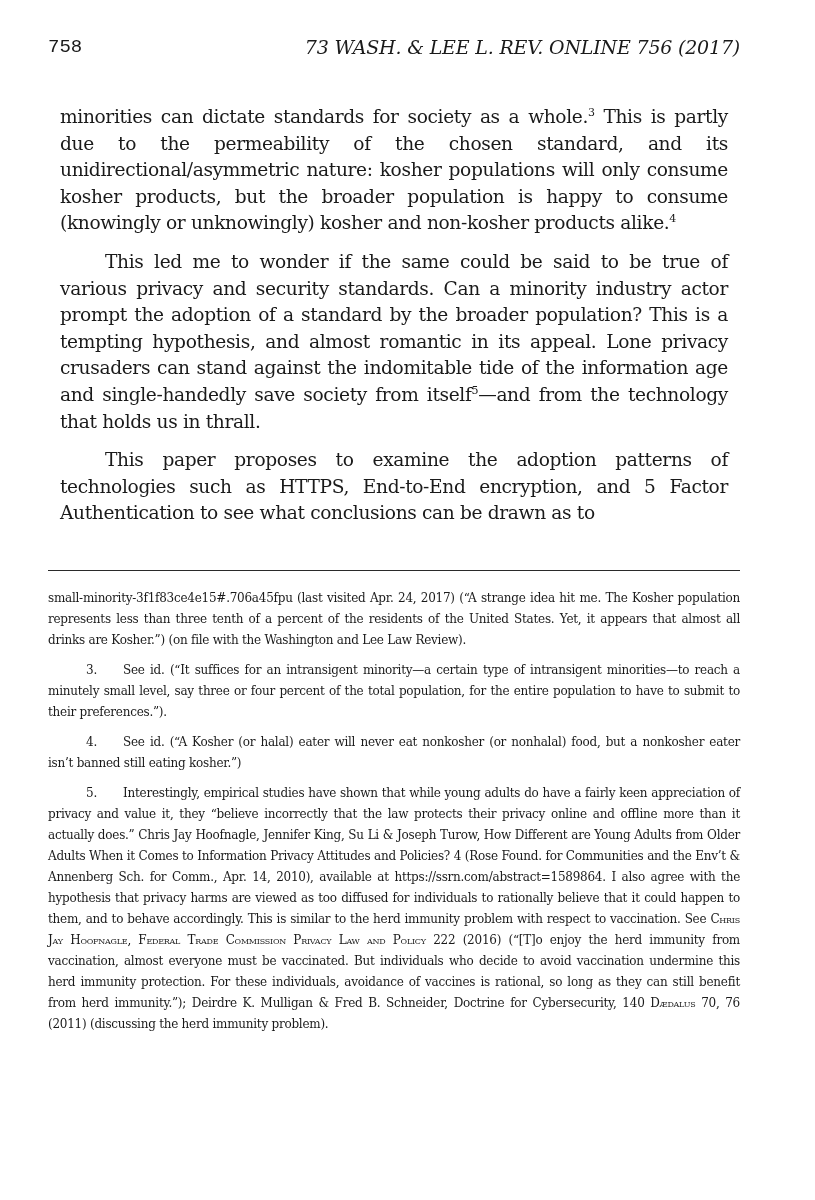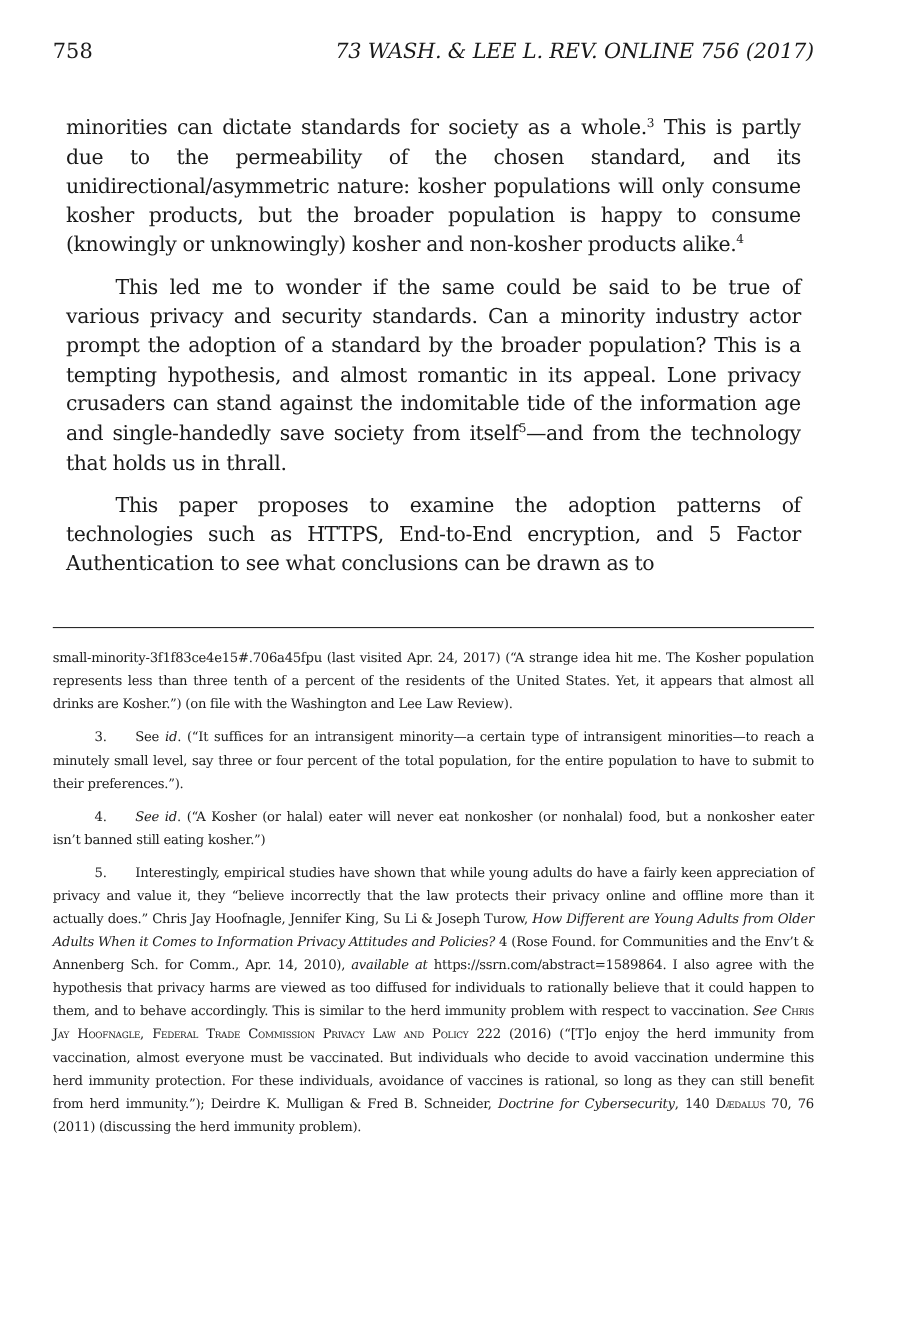--- a/index.html
+++ b/index.html
@@ -6,21 +6,21 @@
   body {
     width: 815px; height: 1200px; position: relative; overflow: hidden;
     font-family: "DejaVu Serif", "Liberation Serif", serif;
     color: #1a1a1a;
   }
   .page { position: absolute; left: 48px; top: 0; width: 692px; }
   .running-head {
     position: absolute; top: 32px; left: 0; width: 692px; height: 30px;
     font-size: 19px; line-height: 30px;
   }
-  .page-number { position: absolute; left: 0; top: 0; }
+  .page-number { position: absolute; left: 0; top: 0; font-family: Liberation Mono, monospace; }
   .journal-cite { position: absolute; right: 0; top: 0; font-style: italic; letter-spacing: -0.2px; }
 
   .body-text {
     position: absolute; top: 92px; left: 0; width: 692px;
     font-size: 18.6px; line-height: 26.6px;
     text-align: justify; letter-spacing: -0.35px; word-spacing: 0px;
   }
   .body-text p { margin: 12px; }
   .body-text p.indent { text-indent: 45px; }
   sup.fnref { font-size: 11px; line-height: 0; vertical-align: 7px; }
@@ -30,21 +30,21 @@
     border-top: 1.5px solid #2a2a2a;
   }
   .footnotes {
     position: absolute; top: 588px; left: 0; width: 692px;
     font-size: 12px; line-height: 21px;
     text-align: justify; letter-spacing: -0.25px;
   }
   .footnotes p { margin: 0 0 9px 0; }
   .footnotes p.fn { text-indent: 38px; }
   .fn-num { display: inline-block; width: 37px; text-indent: 0; }
-  .it { font-style: italic; }
+  .it { }
   .sc { font-variant: small-caps; }
 </style>
 </head>
 <body>
 
 <div class="page">
 
   <div class="running-head">
     <span class="page-number">758</span>
     <span class="journal-cite">73 WASH. &amp; LEE L. REV. ONLINE 756 (2017)</span>

